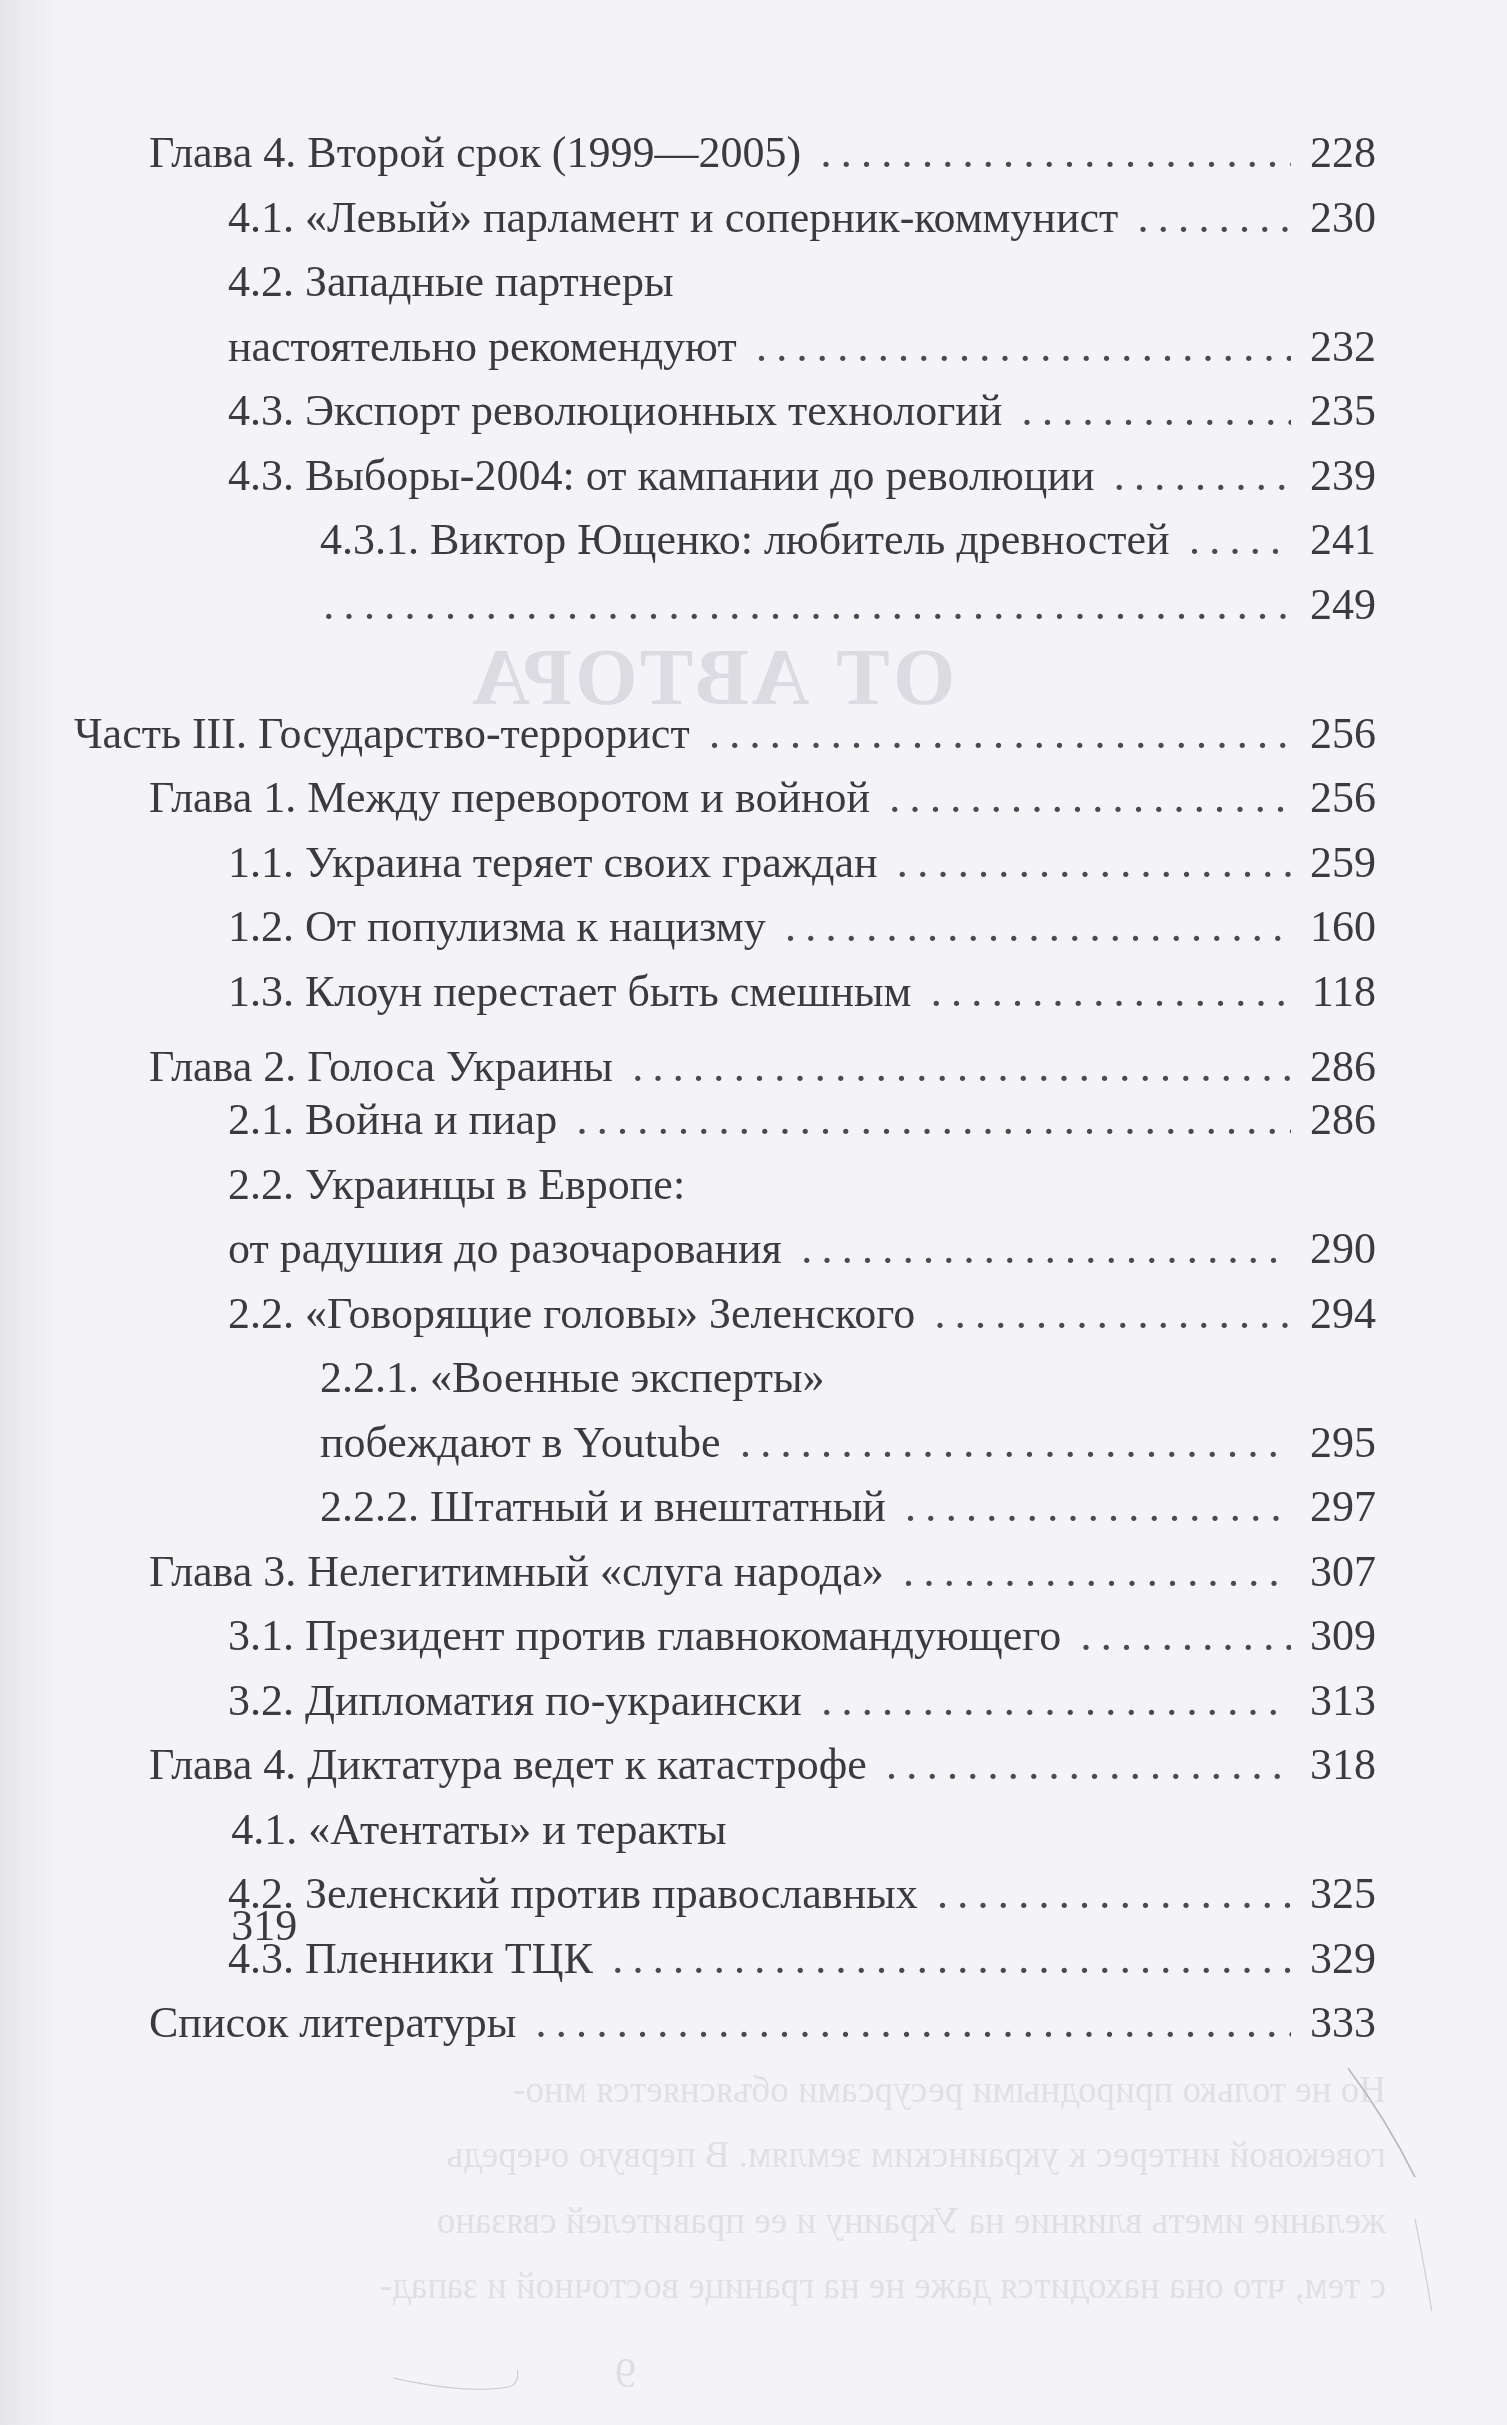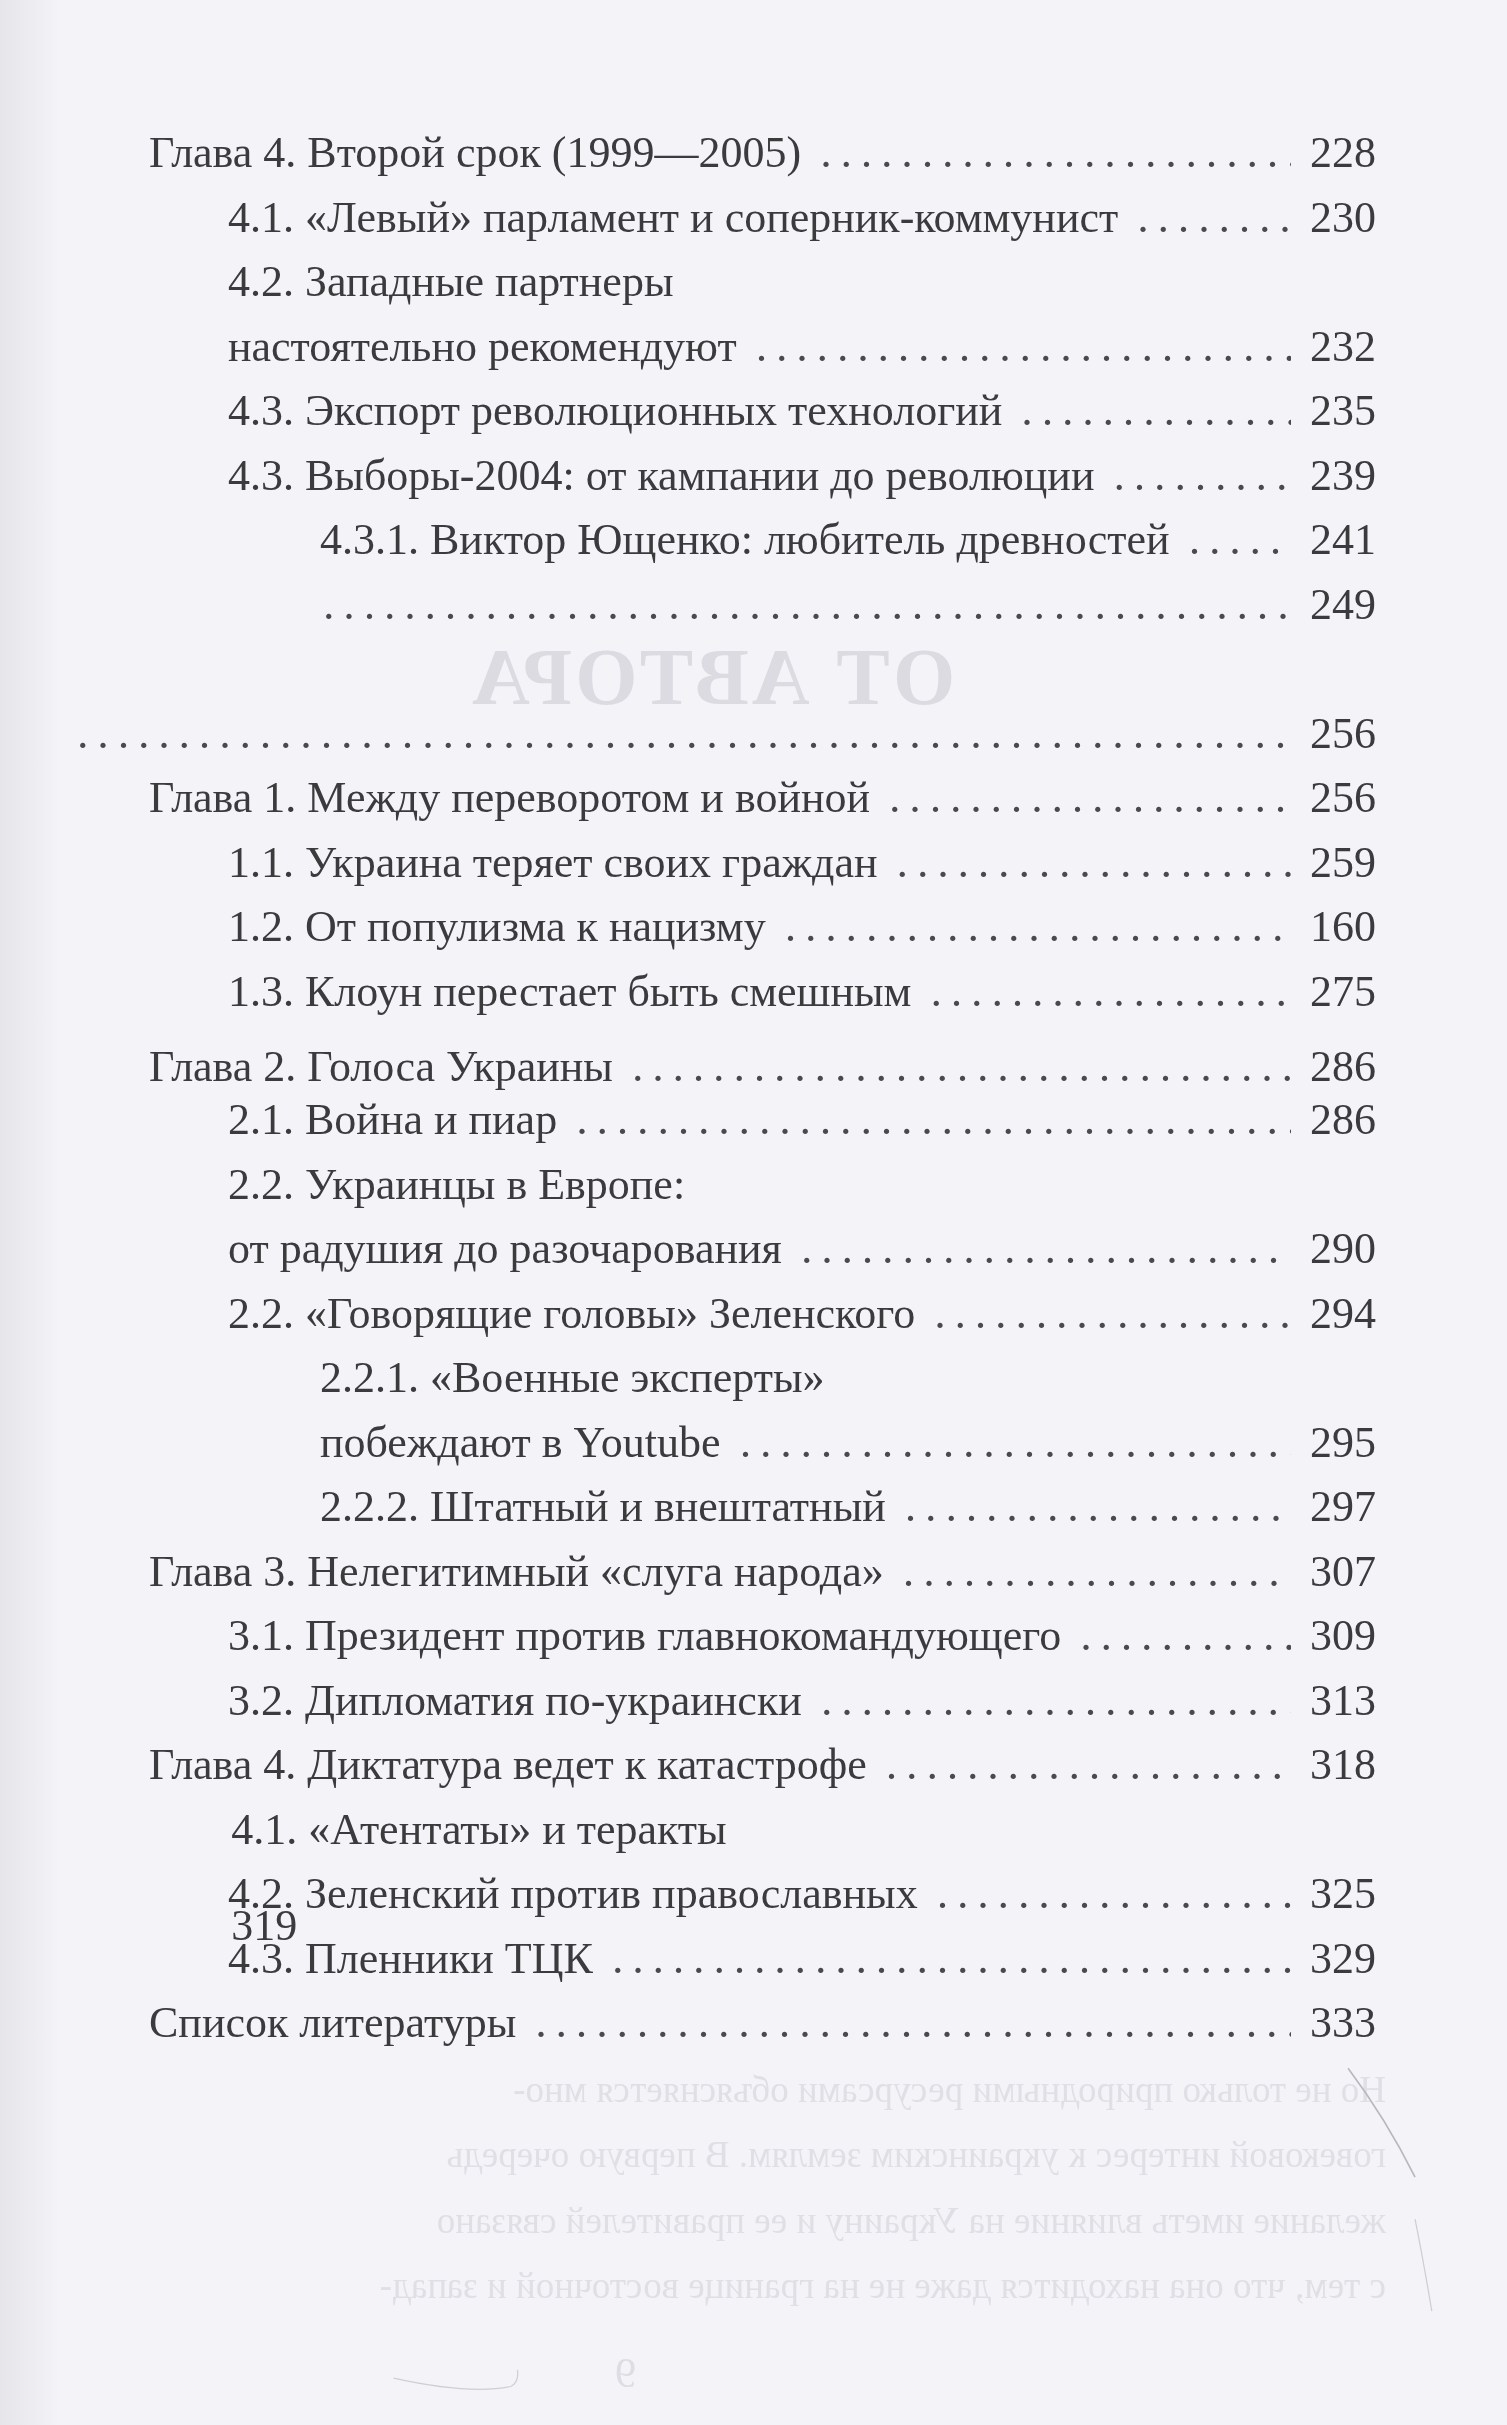--- a/index.html
+++ b/index.html
@@ -151,20 +151,21 @@
     <span class="toc-leader"></span>
     <span class="toc-page">241</span>
   </div>
 
   <div class="toc-row l3" style="top:573px;">
     <span class="toc-leader"></span>
     <span class="toc-page">249</span>
   </div>
 
   <div class="toc-row l0" style="top:702px;">
+    <span class="toc-title">Часть III. Государство-террорист</span>
     <span class="toc-leader"></span>
     <span class="toc-page">256</span>
   </div>
 
   <div class="toc-row l1" style="top:766px;">
     <span class="toc-title">Глава 1. Между переворотом и войной</span>
     <span class="toc-leader"></span>
     <span class="toc-page">256</span>
   </div>
 
@@ -176,21 +177,21 @@
 
   <div class="toc-row l2" style="top:895px;">
     <span class="toc-title">1.2. От популизма к нацизму</span>
     <span class="toc-leader"></span>
     <span class="toc-page">160</span>
   </div>
 
   <div class="toc-row l2" style="top:960px;">
     <span class="toc-title">1.3. Клоун перестает быть смешным</span>
     <span class="toc-leader"></span>
-    <span class="toc-page">275</span>
+    <span class="toc-page">118</span>
   </div>
 
   <div class="toc-row l1" style="top:1035px;">
     <span class="toc-title">Глава 2. Голоса Украины</span>
     <span class="toc-leader"></span>
     <span class="toc-page">286</span>
   </div>
 
   <div class="toc-row l2" style="top:1088px;">
     <span class="toc-title">2.1. Война и пиар</span>

